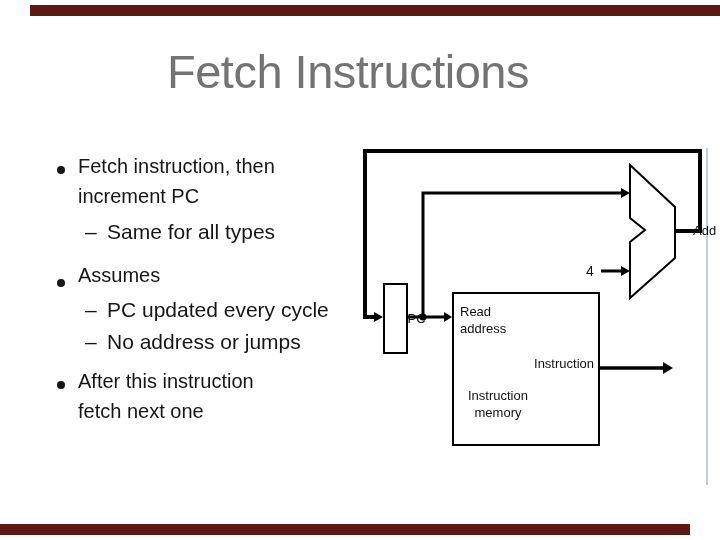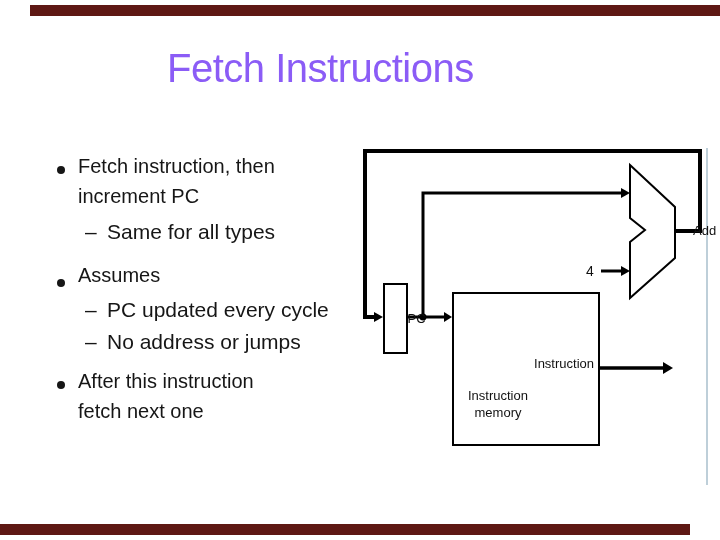--- a/index.html
+++ b/index.html
@@ -7,21 +7,21 @@
     width:720px;height:540px;position:relative;overflow:hidden;
     background:#ffffff;font-family:"Liberation Sans","DejaVu Sans",sans-serif;
     color:#1a1a1a;
   }
   .accent-bar{position:absolute;height:11px;background:#5e1814;}
   #bar-top{top:5px;left:30px;right:0;}
   #bar-bottom{top:524px;left:0;width:690px;}
 
   #title{
     position:absolute;left:167px;top:46px;
-    font-size:40px;line-height:1.1;letter-spacing:-0.5px;color:#8b5cf6;
+    font-size:47px;line-height:1.1;letter-spacing:-0.5px;color:#737373;
     white-space:nowrap;
   }
 
   .b1{position:absolute;left:78px;font-size:20px;line-height:30px;
       white-space:pre-line;color:#161616;}
   .b2{position:absolute;left:107px;font-size:21px;line-height:26px;
       white-space:nowrap;color:#161616;}
   .dot{position:absolute;left:57px;width:8px;height:8px;border-radius:50%;
        background:#161616;}
   .dash{position:absolute;left:85px;font-size:21px;line-height:26px;color:#161616;}
@@ -97,19 +97,21 @@
 
   <line x1="600" y1="368" x2="663" y2="368" stroke="#000" stroke-width="3.5"></line>
   <polygon points="663,362 663,374 673,368" fill="#000"></polygon>
 </svg>
 
 <div class="diag-box" id="pc-box">
   <span>PC</span>
 </div>
 
 <div class="diag-box" id="mem-box">
+  <div class="diag-label" id="read-address-label">Read
+address</div>
   <div class="diag-label" id="output-label">Instruction</div>
   <div class="diag-label" id="memory-label">Instruction
 memory</div>
 </div>
 
 <div id="adder-label">Add</div>
 <div id="const-label">4</div>
 
 </body></html>

